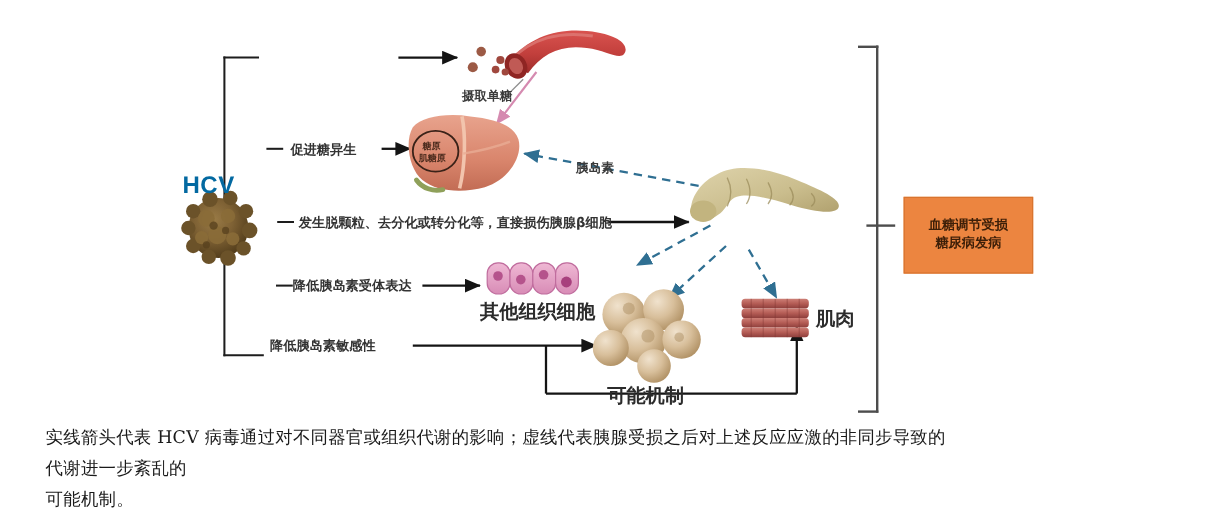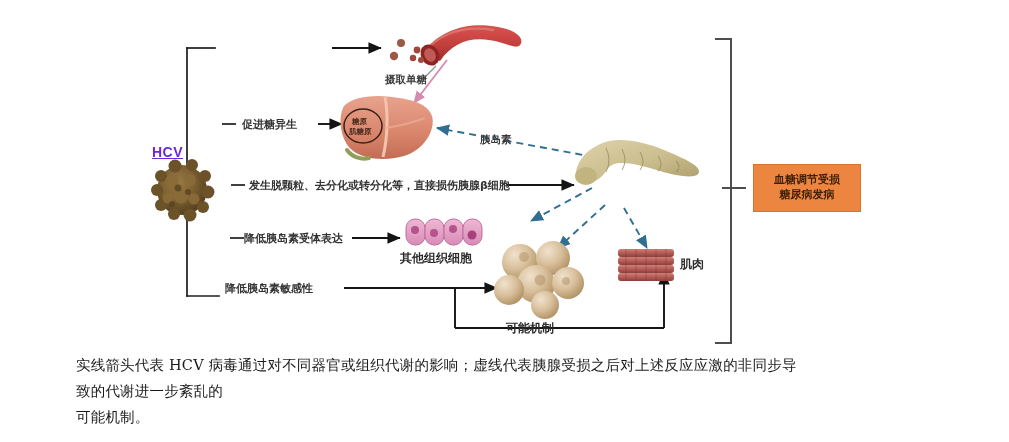--- a/index.html
+++ b/index.html
@@ -16,75 +16,73 @@
     overflow: hidden;
   }
   .abs { position: absolute; }
   .branch-label {
     font-size: 11px;
     font-weight: 700;
     color: #333333;
     white-space: nowrap;
   }
   .organ-label {
-    font-size: 12px;
+    font-size: 16px;
     font-weight: 700;
     color: #2b2b2b;
     white-space: nowrap;
   }
   .small-label {
     font-size: 10.5px;
     font-weight: 700;
     color: #3a3a3a;
     white-space: nowrap;
   }
 
   
   #hcv-title {
     left: 152px; top: 144px;
-    font-size: 14px;
-    font-weight: 700;
-    color: #6d28d9;
+    font-size: 20px;
+    font-weight: 700;
+    color: #0369a1;
     font-family: "Liberation Sans", sans-serif;
     letter-spacing: 0.5px;
-    text-decoration: underline;
   }
 
   
   svg.overlay {
     position: absolute;
     left: 0; top: 0;
     width: 1009px; height: 442px;
     pointer-events: none;
   }
 
   
   #outcome-box {
     left: 753px; top: 164px;
-    width: 108px; height: 48px;
+    width: 108px; height: 64px;
     background: #ec8540;
     border: 1px solid #d9742f;
     display: flex;
     flex-direction: column;
     align-items: center;
     justify-content: center;
     line-height: 1.35;
   }
   #outcome-box span {
     font-size: 11px;
     font-weight: 700;
     color: #3d1f08;
     white-space: nowrap;
   }
 
   
   #caption-wrap {
     left: 0px; top: 352px;
     width: 828px;
-    padding-left: 38px;
   }
   .cap-line {
     font-family: "DejaVu Serif", "Liberation Serif", serif;
     font-size: 14.5px;
     color: #1a1a1a;
     line-height: 26px;
     letter-spacing: 0.2px;
   }
   #cap-p1 { padding-left: 38px; padding-right: 26px; }
   #cap-p2 { padding-left: 0px; text-align: center; margin-top: 4px; }

